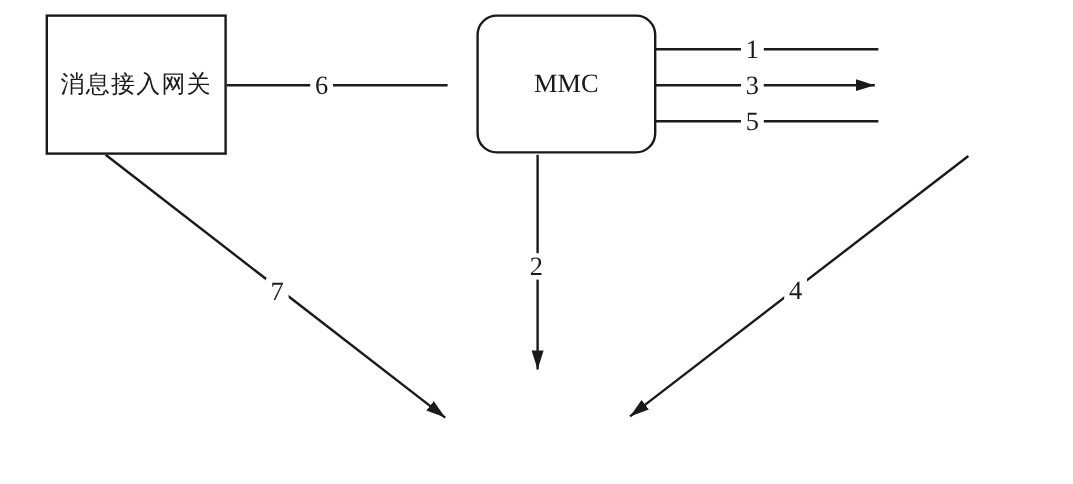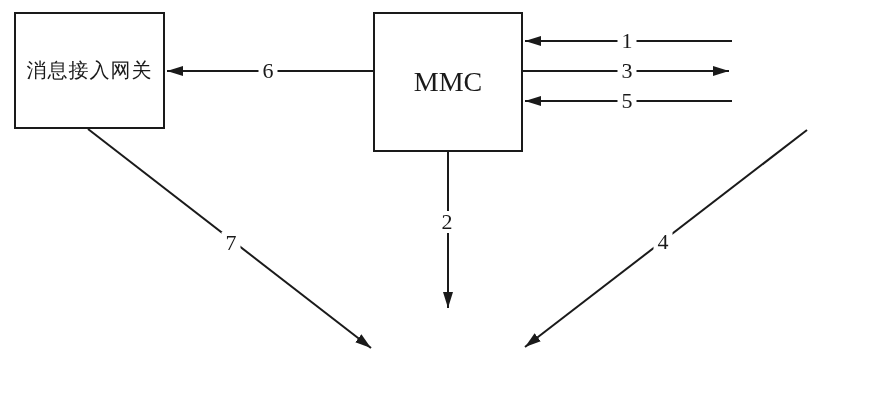--- a/index.html
+++ b/index.html
@@ -24,23 +24,24 @@
     stroke: var(--line-color);
     stroke-width: 2;
   }
   .edges marker path { fill: var(--line-color); }
   .node {
     position: absolute;
     background: var(--bg-color);
     border: 2px solid var(--line-color);
     display: flex; align-items: center; justify-content: center;
     color: var(--line-color);
+    margin-left: 24px;
   }
   .node-gateway { left: 14px;  top: 12px;  width: 151px; height: 117px; font-size: 20px; letter-spacing: 1px; }
-  .node-mmc     { left: 373px; top: 12px;  width: 150px; height: 140px; font-size: 28px; }
+  .node-mmc     { left: 373px; top: 12px;  width: 150px; height: 116px; font-size: 22px; border-radius: 17px; }
   .node-agent   { left: 730px; top: 12px;  width: 150px; height: 118px; font-size: 20px; letter-spacing: 1px; }
   .node-mms     { left: 373px; top: 309px; width: 150px; height: 86px;  font-size: 22px; }
   .edge-label {
     position: absolute;
     transform: translate(-50%, -50%);
     background: var(--bg-color);
     color: var(--line-color);
     font-size: 22px;
     line-height: 1;
     padding: 0 4px;

